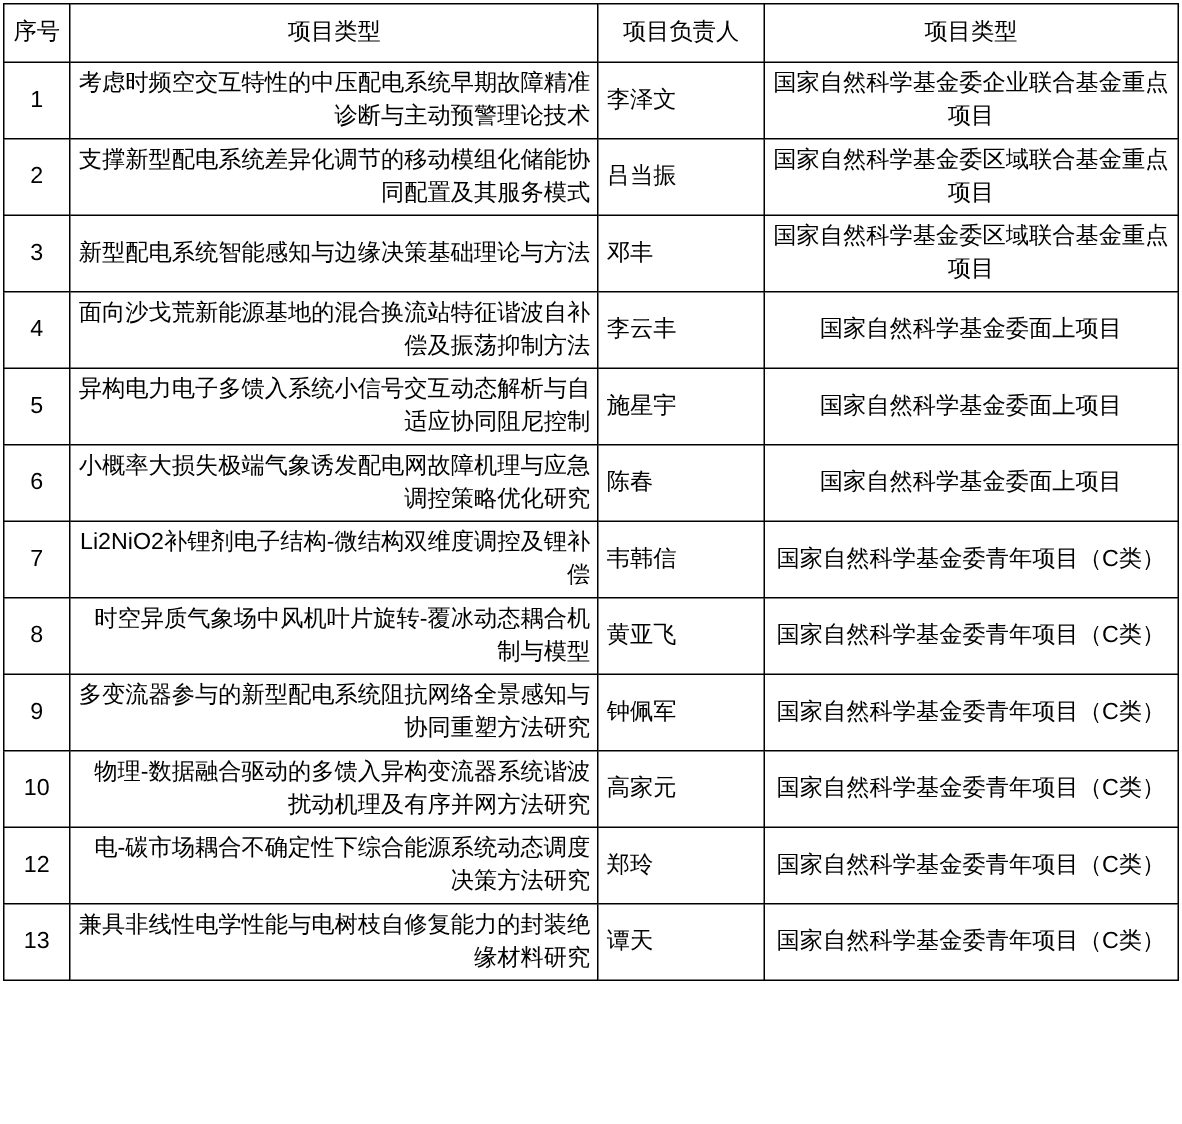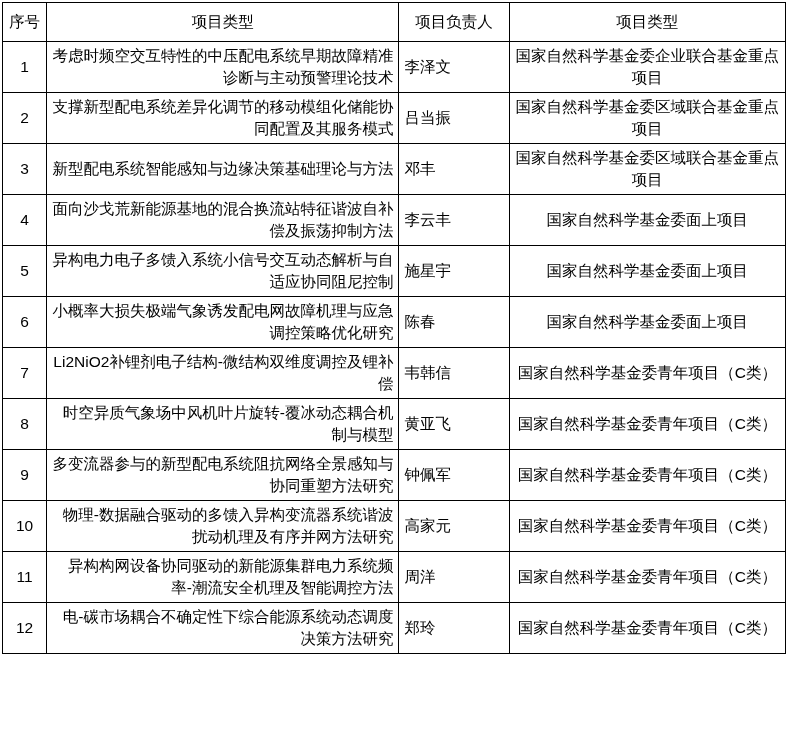--- a/index.html
+++ b/index.html
@@ -133,26 +133,26 @@
         <td class="lead">钟佩军</td>
         <td class="type">国家自然科学基金委青年项目（C类）</td>
       </tr>
       <tr>
         <td class="num">10</td>
         <td class="name">物理-数据融合驱动的多馈入异构变流器系统谐波扰动机理及有序并网方法研究</td>
         <td class="lead">高家元</td>
         <td class="type">国家自然科学基金委青年项目（C类）</td>
       </tr>
       <tr>
-        <td class="num">11</td>
-        <td class="name">异构构网设备协同驱动的新能源集群电力系统频率-潮流安全机理及智能调控方法</td>
-        <td class="lead">周洋</td>
+        <td class="num">12</td>
+        <td class="name">电-碳市场耦合不确定性下综合能源系统动态调度决策方法研究</td>
+        <td class="lead">郑玲</td>
         <td class="type">国家自然科学基金委青年项目（C类）</td>
       </tr>
       <tr>
-        <td class="num">12</td>
-        <td class="name">电-碳市场耦合不确定性下综合能源系统动态调度决策方法研究</td>
-        <td class="lead">郑玲</td>
+        <td class="num">13</td>
+        <td class="name">兼具非线性电学性能与电树枝自修复能力的封装绝缘材料研究</td>
+        <td class="lead">谭天</td>
         <td class="type">国家自然科学基金委青年项目（C类）</td>
       </tr>
     </tbody>
   </table>
 </div>
 
 </body></html>

